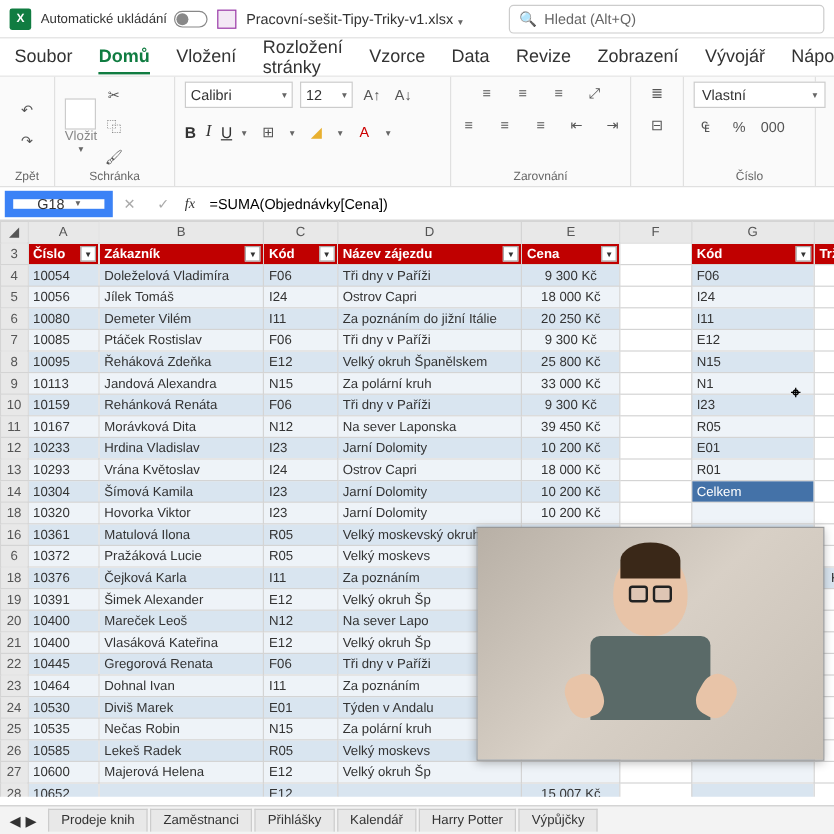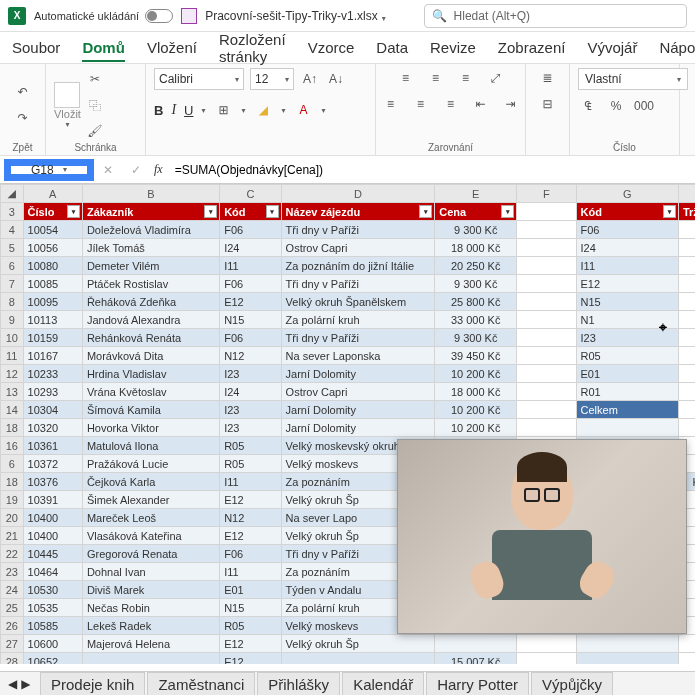--- a/index.html
+++ b/index.html
@@ -57,21 +57,21 @@
 .person{position:absolute;left:50%;top:18px;transform:translateX(-50%);width:120px;height:150px}
 .head{width:62px;height:72px;background:#e8c4a8;border-radius:50% 50% 45% 45%;margin:0 auto;position:relative}
 .hair{position:absolute;top:-6px;left:6px;right:6px;height:30px;background:#3a2818;border-radius:50% 50% 0 0}
 .glasses{position:absolute;top:30px;left:10px;right:10px;height:14px;display:flex;gap:4px;justify-content:center}
 .lens{width:16px;height:14px;border:2px solid #222;border-radius:3px;background:rgba(200,200,210,.3)}
 .torso{width:100px;height:70px;background:#5a6a68;margin:0 auto;border-radius:8px 8px 0 0}
 .hand{position:absolute;width:30px;height:36px;background:#e8c4a8;border-radius:40%;bottom:10px}
 .hand.l{left:-10px;transform:rotate(-20deg)}
 .hand.r{right:-10px;transform:rotate(30deg)}
 .sheettabs{position:absolute;bottom:0;left:0;right:0;height:24px;display:flex;align-items:center;background:#f3f3f3;border-top:1px solid #ccc;padding-left:40px;gap:2px}
-.stab{padding:3px 10px;font-size:15px;background:#e8e8e8;border:1px solid #ccc;border-bottom:none;cursor:pointer}
+.stab{padding:3px 10px;font-size:11px;background:#e8e8e8;border:1px solid #ccc;border-bottom:none;cursor:pointer}
 .stab.active{background:#fff;border-bottom:2px solid #107c41}
 .nav-arr{display:flex;gap:4px;position:absolute;left:8px}
 </style>
 </head>
 <body>
 
 <div class="titlebar">
   <div class="xl-icon">X</div>
   <div class="autosave">
     <span>Automatické ukládání</span>

